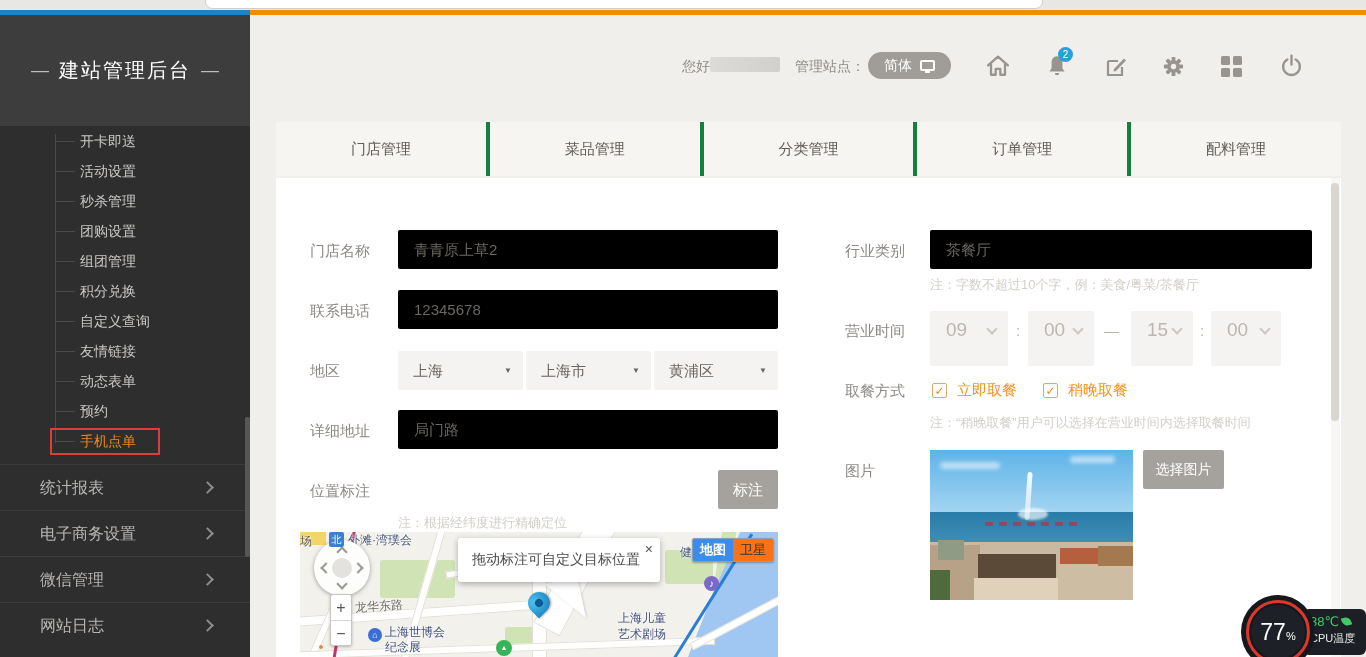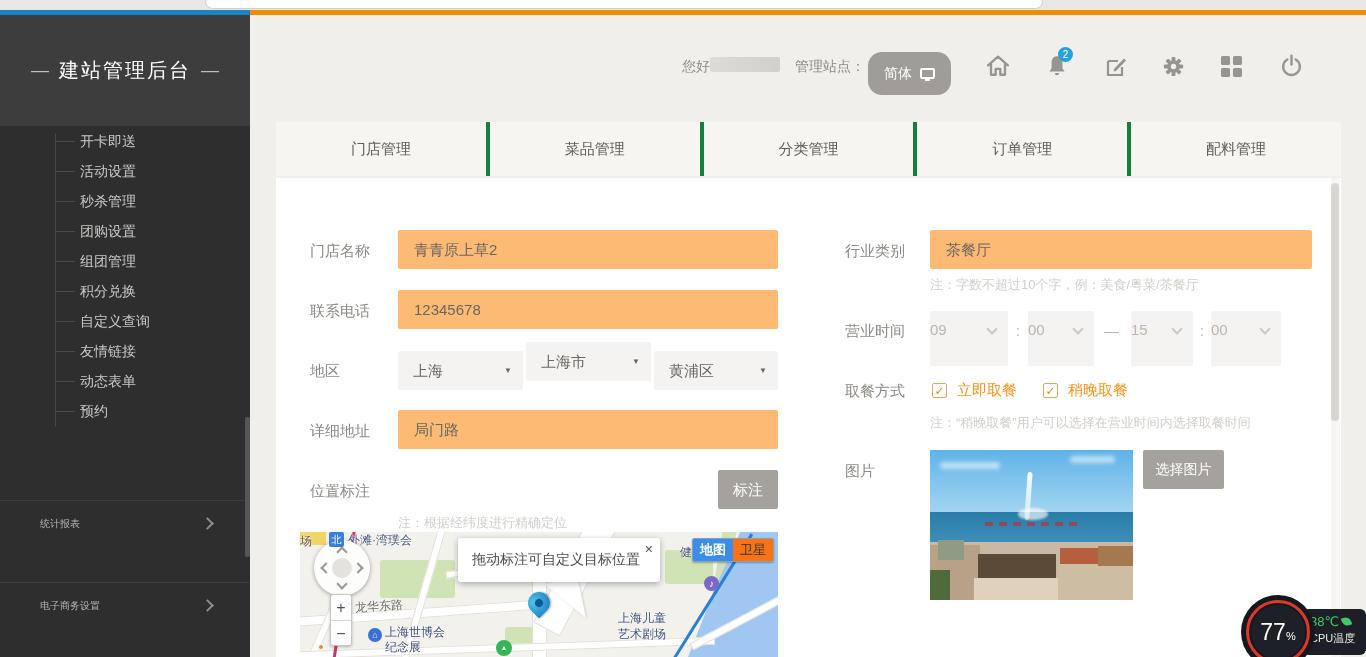--- a/index.html
+++ b/index.html
@@ -20,54 +20,54 @@
   .sb-title { color:#fff; font-size:20px; letter-spacing:2px; }
   .sb-dash { color:#bdbdbd; font-size:18px; }
   .submenu { list-style:none; position:absolute; top:111px; left:0; width:250px; }
   .submenu li { position:relative; height:30px; line-height:30px; padding-left:80px; font-size:14px; color:#cbc9c6; cursor:pointer; }
   .submenu li .vline { position:absolute; left:55px; top:0; width:1px; height:30px; background:#4a4a4a; }
   .submenu li .tick { position:absolute; left:55px; top:15px; width:20px; height:1px; background:#4a4a4a; }
   .submenu li:first-child .vline { top:8px; height:22px; }
   .submenu li.active { color:#f0891c; }
   .red-box { position:absolute; left:50px; top:2px; width:110px; height:27px; border:2px solid #e23b3b; }
   .sb-sections { position:absolute; top:449px; left:0; width:250px; }
-  .sb-sec { position:relative; height:46px; line-height:46px; padding-left:40px; font-size:10px; color:#b9b7b4; border-top:1px solid #3c3c3c; cursor:pointer;margin-top:36px; }
+  .sb-sec { position:relative; height:46px; line-height:46px; padding-left:40px; font-size:16px; color:#b9b7b4; border-top:1px solid #3c3c3c; cursor:pointer; }
   .sb-sec .chev { position:absolute; right:38px; top:18px; width:9px; height:9px; border-top:2px solid #8d8d8d; border-right:2px solid #8d8d8d; transform:rotate(45deg); }
   .sb-scroll { position:absolute; left:245px; top:402px; width:5px; height:140px; background:#565656; border-radius:2px; }
 
   
   .hd-text { position:absolute; font-size:14px; color:#8f8b86; }
   .redact { position:absolute; left:710px; top:57px; width:70px; height:15px; background:linear-gradient(90deg,#dddbd8,#d2d0cd); border-radius:2px; }
-  .lang-pill { position:absolute; left:868px; top:52px; width:83px; height:43px; background:#a09d99; border-radius:14px; color:#fff; font-size:14px; display:flex; align-items:center; justify-content:center; gap:8px; cursor:pointer; }
+  .lang-pill { position:absolute; left:868px; top:52px; width:83px; height:27px; background:#a09d99; border-radius:14px; color:#fff; font-size:14px; display:flex; align-items:center; justify-content:center; gap:8px; cursor:pointer; }
   .monitor-ico { width:15px; height:11px; border:2px solid #fff; border-radius:2px; position:relative; }
   .monitor-ico:after { content:""; position:absolute; left:3px; bottom:-4px; width:5px; height:2px; background:#fff; box-shadow:-2px 2px 0 2px transparent; }
   .hd-ico { position:absolute; cursor:pointer; }
   .hd-ico svg { display:block; }
   .badge { position:absolute; left:14px; top:-6px; width:15px; height:15px; background:#2aa0d8; border-radius:50%; color:#fff; font-size:10px; line-height:15px; text-align:center; }
   .grid-ico { display:grid; grid-template-columns:9px 9px; grid-template-rows:9px 9px; gap:3px; }
   .grid-ico div { background:#98948f; border-radius:1.5px; }
 
   
   .tabbar { position:absolute; left:276px; top:122px; width:1065px; height:54px; background:#f7f5f2; display:flex; }
   .tab { flex:1; text-align:center; line-height:54px; font-size:15px; color:#615d57; cursor:pointer; }
   .tab + .tab { border-left:4px solid #15803d; }
 
   
   .panel { position:absolute; left:276px; top:178px; width:1065px; height:479px; background:#fff; }
   .p-scroll-track { position:absolute; left:1331px; top:178px; width:9px; height:479px; background:#f7f6f4; }
   .p-scroll { position:absolute; left:1331px; top:183px; width:8px; height:238px; background:#d9d6d2; border-radius:4px; }
 
   .flabel { position:absolute; font-size:15px; color:#8d8984; }
-  .finput { position:absolute; height:39px; background:#fdba74; border:none; border-radius:2px; color:#6b6661; font-size:15px; padding:0 16px; line-height:39px; white-space:nowrap; }
+  .finput { position:absolute; height:39px; background:#000000; border:none; border-radius:2px; color:#6b6661; font-size:15px; padding:0 16px; line-height:39px; white-space:nowrap; }
   .fnote { position:absolute; font-size:13px; color:#d3cfc9; }
   .fselect { position:absolute; height:39px; background:#f5f3f1; border-radius:2px; color:#6b6661; font-size:15px; line-height:39px; padding-left:15px; cursor:pointer; }
   .fselect .arr { position:absolute; right:11px; top:0; font-size:8px; color:#6b6661; }
   .gbtn { position:absolute; height:39px; background:#a5a29e; border:none; border-radius:2px; color:#fff; font-size:15px; text-align:center; line-height:39px; cursor:pointer; }
 
-  .timebox { position:absolute; width:78px; height:55px; background:#f5f3f1; border-radius:2px; color:#bcb6ae; font-size:15px; line-height:38px; padding-left:0; cursor:pointer; }
+  .timebox { position:absolute; width:78px; height:55px; background:#f5f3f1; border-radius:2px; color:#bcb6ae; font-size:19px; line-height:38px; padding-left:16px; cursor:pointer; }
   .timebox .chev { position:absolute; right:12px; top:14px; width:8px; height:8px; border-left:2px solid #cdc8c1; border-bottom:2px solid #cdc8c1; transform:rotate(-45deg); }
   .tsep { position:absolute; font-size:15px; color:#b7b2ab; }
 
   .chk-group { position:absolute; display:flex; align-items:center; gap:10px; }
   .chkbox { width:15px; height:15px; background:#fff; border:1px solid #dba869; border-radius:2px; color:#f08519; font-size:12px; font-weight:bold; line-height:14px; text-align:center; cursor:pointer; }
   .chklabel { font-size:15px; color:#f3931b; cursor:pointer; }
 
   
   .photo { position:absolute; left:930px; top:450px; width:203px; height:150px; overflow:hidden; background:#7ec3ea; }
   .ph-sky { position:absolute; inset:0 0 55% 0; background:linear-gradient(#5fb3e8,#a9d8f2); }
@@ -140,20 +140,21 @@
       <li><span class="vline"></span><span class="tick"></span><span>开卡即送</span></li>
       <li><span class="vline"></span><span class="tick"></span><span>活动设置</span></li>
       <li><span class="vline"></span><span class="tick"></span><span>秒杀管理</span></li>
       <li><span class="vline"></span><span class="tick"></span><span>团购设置</span></li>
       <li><span class="vline"></span><span class="tick"></span><span>组团管理</span></li>
       <li><span class="vline"></span><span class="tick"></span><span>积分兑换</span></li>
       <li><span class="vline"></span><span class="tick"></span><span>自定义查询</span></li>
       <li><span class="vline"></span><span class="tick"></span><span>友情链接</span></li>
       <li><span class="vline"></span><span class="tick"></span><span>动态表单</span></li>
       <li><span class="vline"></span><span class="tick"></span><span>预约</span></li>
+      <li class="active"><span class="vline" style="height:17px"></span><span class="tick"></span><span class="red-box"></span><span>手机点单</span></li>
     </ul>
     <div class="sb-sections">
       <div class="sb-sec"><span>统计报表</span><span class="chev"></span></div>
       <div class="sb-sec"><span>电子商务设置</span><span class="chev"></span></div>
       <div class="sb-sec"><span>微信管理</span><span class="chev"></span></div>
       <div class="sb-sec"><span>网站日志</span><span class="chev"></span></div>
     </div>
     <div class="sb-scroll"></div>
   </aside>
 
@@ -220,21 +221,21 @@
   <div class="p-scroll"></div>
 
   <span class="flabel" style="left:310px; top:242px;">门店名称</span>
   <div class="finput" style="left:398px; top:230px; width:380px;">青青原上草2</div>
 
   <span class="flabel" style="left:310px; top:302px;">联系电话</span>
   <div class="finput" style="left:398px; top:290px; width:380px;">12345678</div>
 
   <span class="flabel" style="left:310px; top:362px;">地区</span>
   <div class="fselect" style="left:398px; top:351px; width:125px;"><span>上海</span><span class="arr">▼</span></div>
-  <div class="fselect" style="left:526px; top:342px; width:125px;"><span>上海市</span><span class="arr">▼</span></div>
+  <div class="fselect" style="left:526px; top:351px; width:125px;"><span>上海市</span><span class="arr">▼</span></div>
   <div class="fselect" style="left:654px; top:351px; width:124px;"><span>黄浦区</span><span class="arr">▼</span></div>
 
   <span class="flabel" style="left:310px; top:422px;">详细地址</span>
   <div class="finput" style="left:398px; top:410px; width:380px;">局门路</div>
 
   <span class="flabel" style="left:310px; top:482px;">位置标注</span>
   <button class="gbtn" style="left:718px; top:470px; width:60px;">标注</button>
   <span class="fnote" style="left:398px; top:514px;">注：根据经纬度进行精确定位</span>
 
   <span class="flabel" style="left:845px; top:242px;">行业类别</span>

